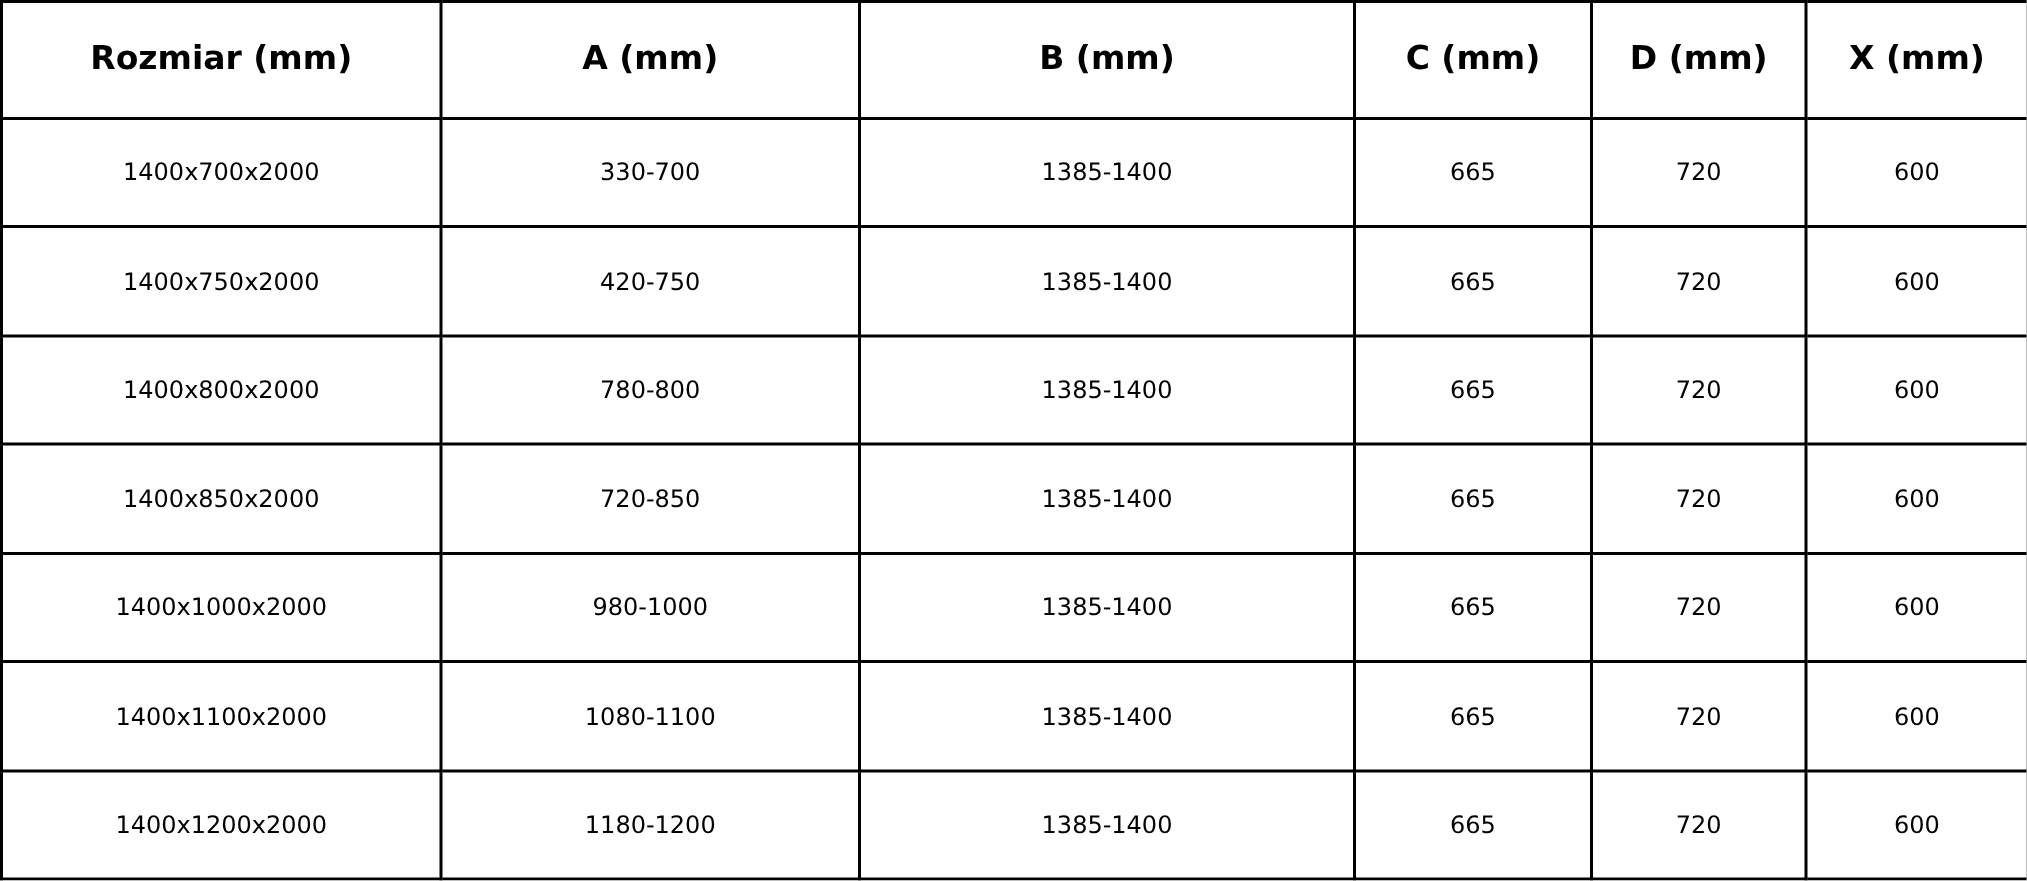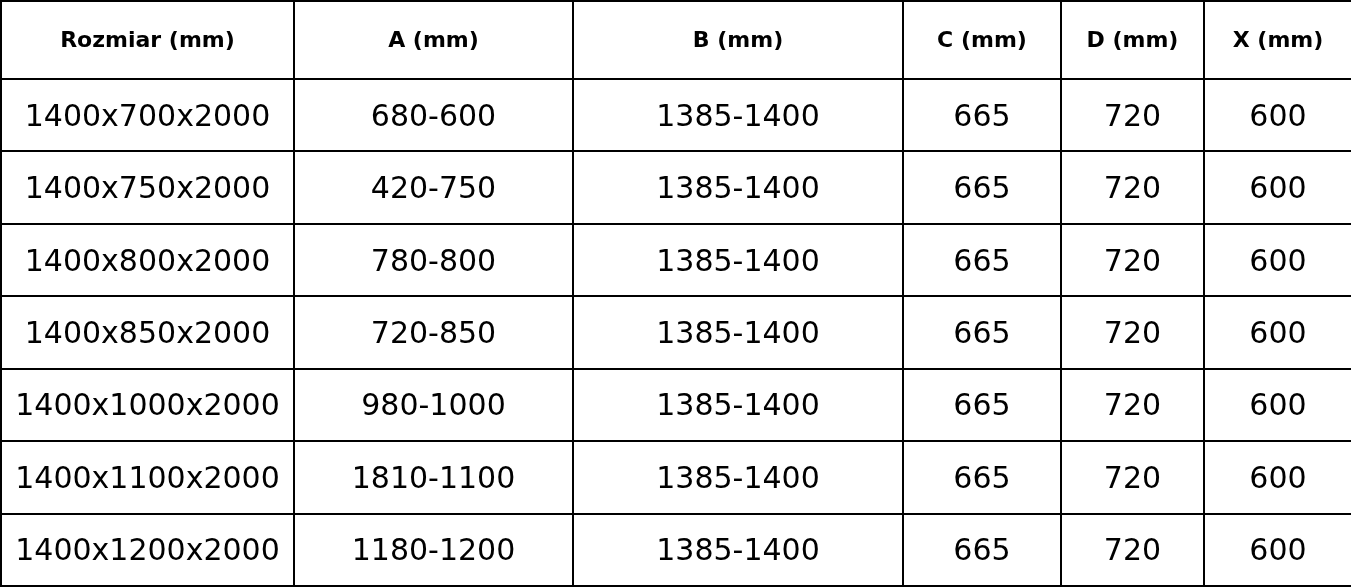--- a/index.html
+++ b/index.html
@@ -25,21 +25,21 @@
     width: 1351px;
     height: 587px;
     table-layout: fixed;
   }
   table.spec-table th,
   table.spec-table td {
     border: 2px solid #000000;
     text-align: center;
     vertical-align: middle;
     padding: 0 4px;
-    font-size: 30px;
+    font-size: 16px;
     line-height: 1.1;
     white-space: nowrap;
   }
   table.spec-table thead th {
     font-weight: bold;
     font-size: 22px;
     height: 76px;
   }
   table.spec-table tbody td {
     font-weight: normal;
@@ -72,21 +72,21 @@
         <th>A (mm)</th>
         <th>B (mm)</th>
         <th>C (mm)</th>
         <th>D (mm)</th>
         <th>X (mm)</th>
       </tr>
     </thead>
     <tbody>
       <tr>
         <td>1400x700x2000</td>
-        <td>680-600</td>
+        <td>330-700</td>
         <td>1385-1400</td>
         <td>665</td>
         <td>720</td>
         <td>600</td>
       </tr>
       <tr>
         <td>1400x750x2000</td>
         <td>420-750</td>
         <td>1385-1400</td>
         <td>665</td>
@@ -112,21 +112,21 @@
       <tr>
         <td>1400x1000x2000</td>
         <td>980-1000</td>
         <td>1385-1400</td>
         <td>665</td>
         <td>720</td>
         <td>600</td>
       </tr>
       <tr>
         <td>1400x1100x2000</td>
-        <td>1810-1100</td>
+        <td>1080-1100</td>
         <td>1385-1400</td>
         <td>665</td>
         <td>720</td>
         <td>600</td>
       </tr>
       <tr>
         <td>1400x1200x2000</td>
         <td>1180-1200</td>
         <td>1385-1400</td>
         <td>665</td>

